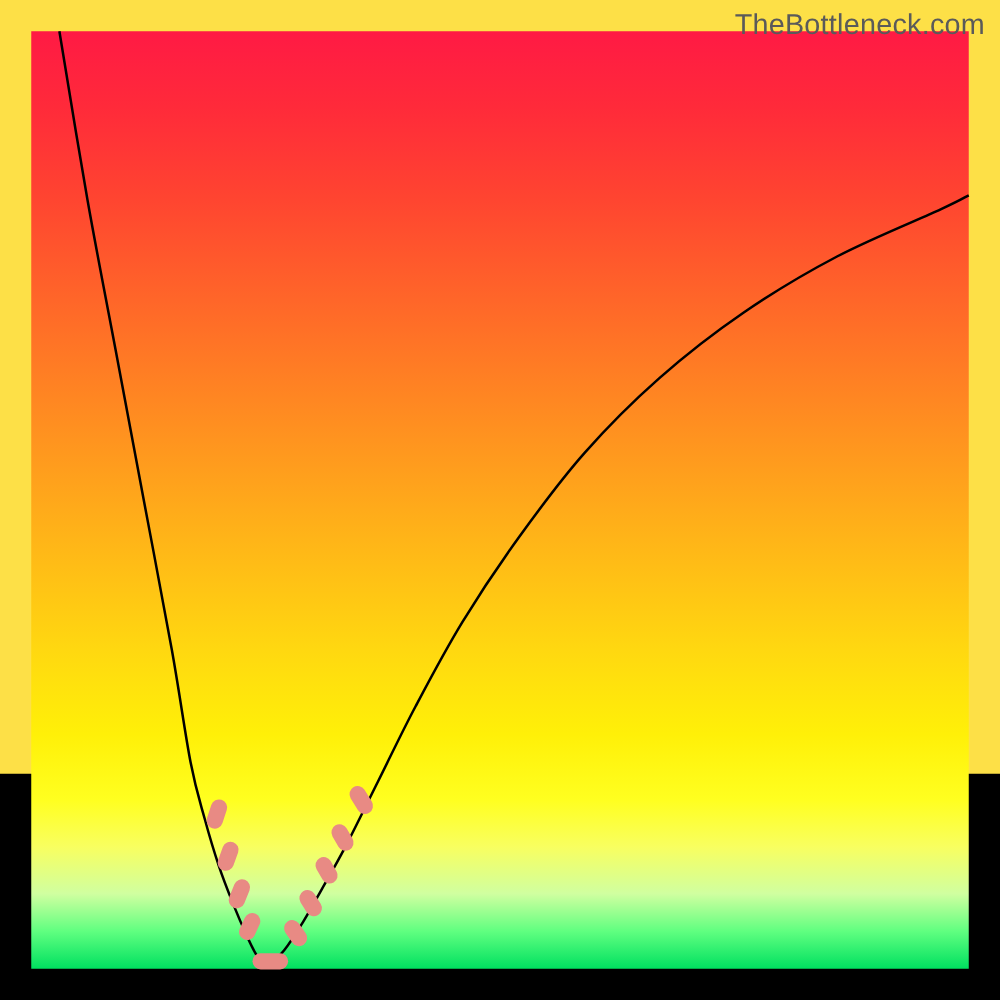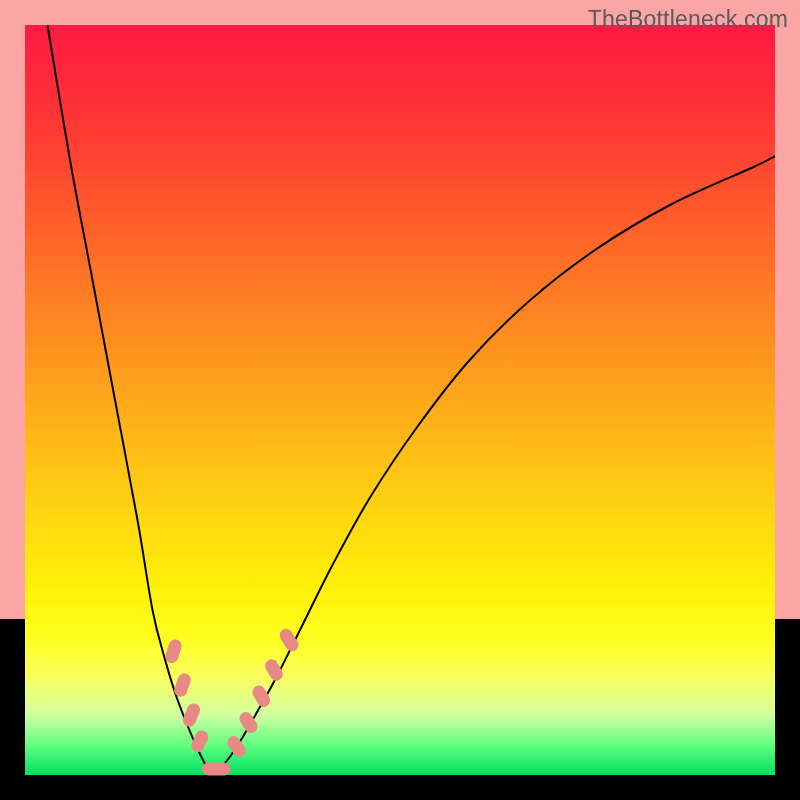--- a/index.html
+++ b/index.html
@@ -1,17 +1,17 @@
 <!DOCTYPE html>
 <html><head>
   <meta charset="utf-8">
   <style>
     * { margin: 0; padding: 0; box-sizing: border-box; }
     body { width: 800px; height: 800px; overflow: hidden; position: relative; background: #000; }
-    .container { width: 800px; height: 619px; position: relative; background: #fca5a5; }
+    .container { width: 800px; height: 619px; position: relative; background: #fde047; }
     .plot-area {
       position: absolute;
       left: 25px;
       top: 25px;
       width: 750px;
       height: 750px;
       background: linear-gradient(to bottom,
         #ff1a44 0%,
         #ff2a3a 8%,
         #ff4530 18%,

